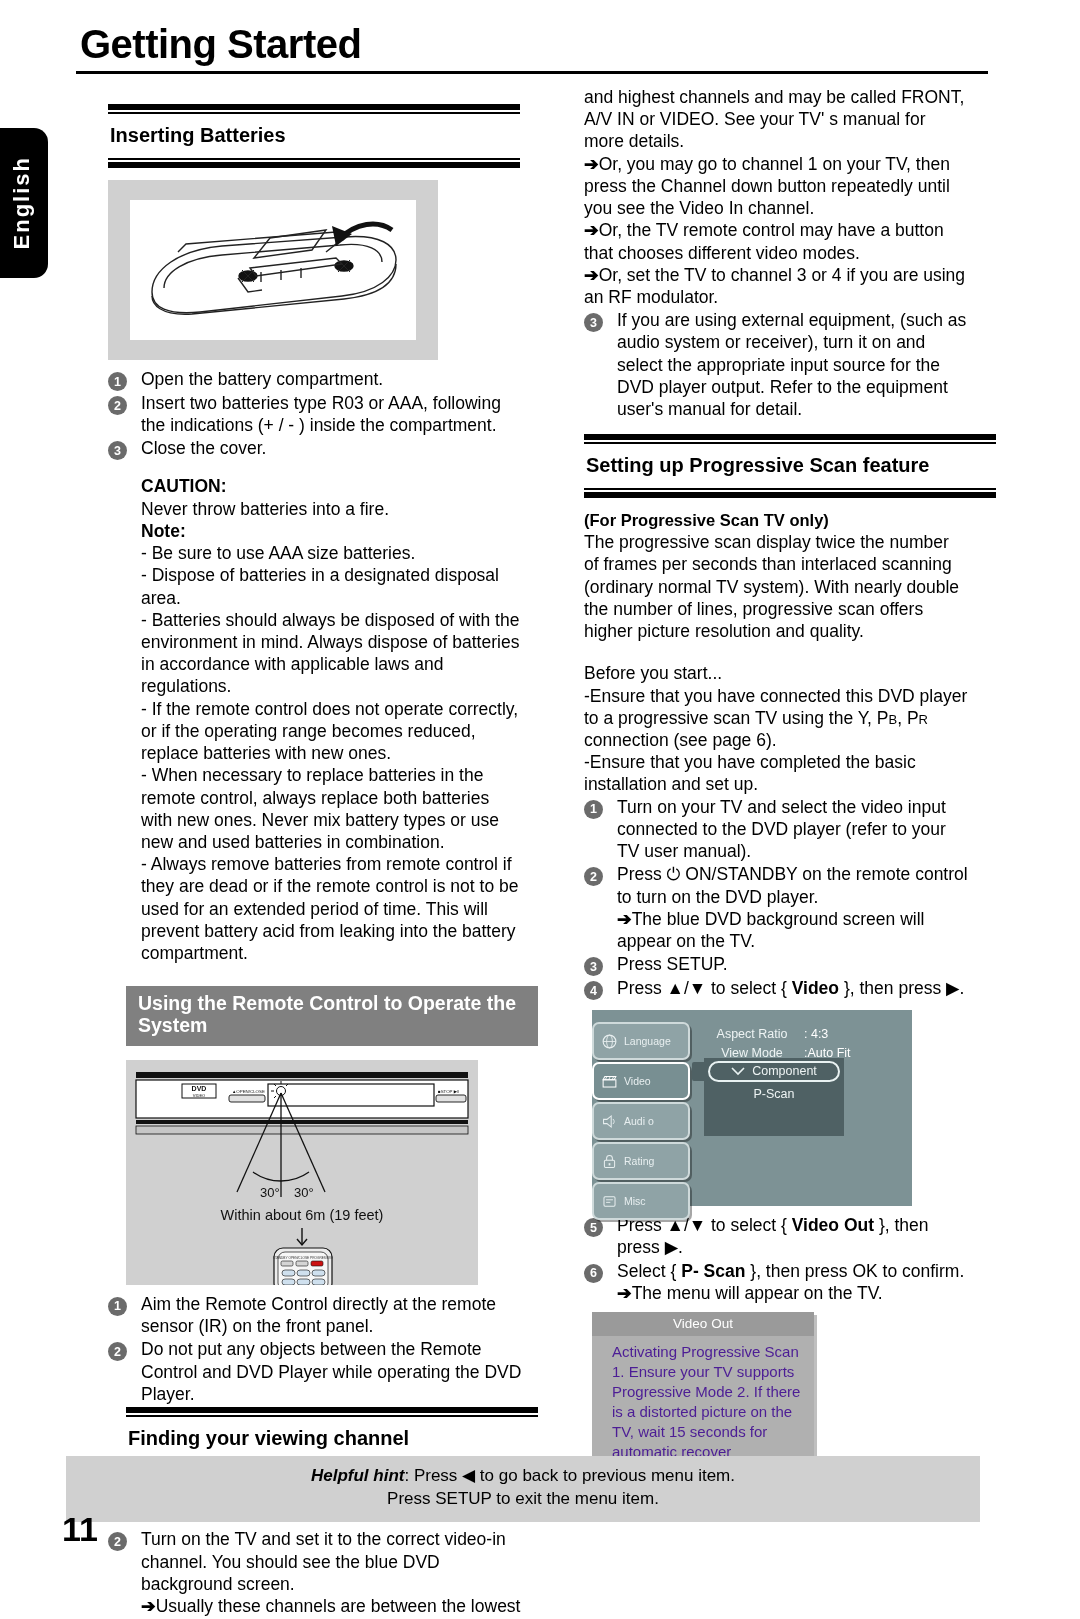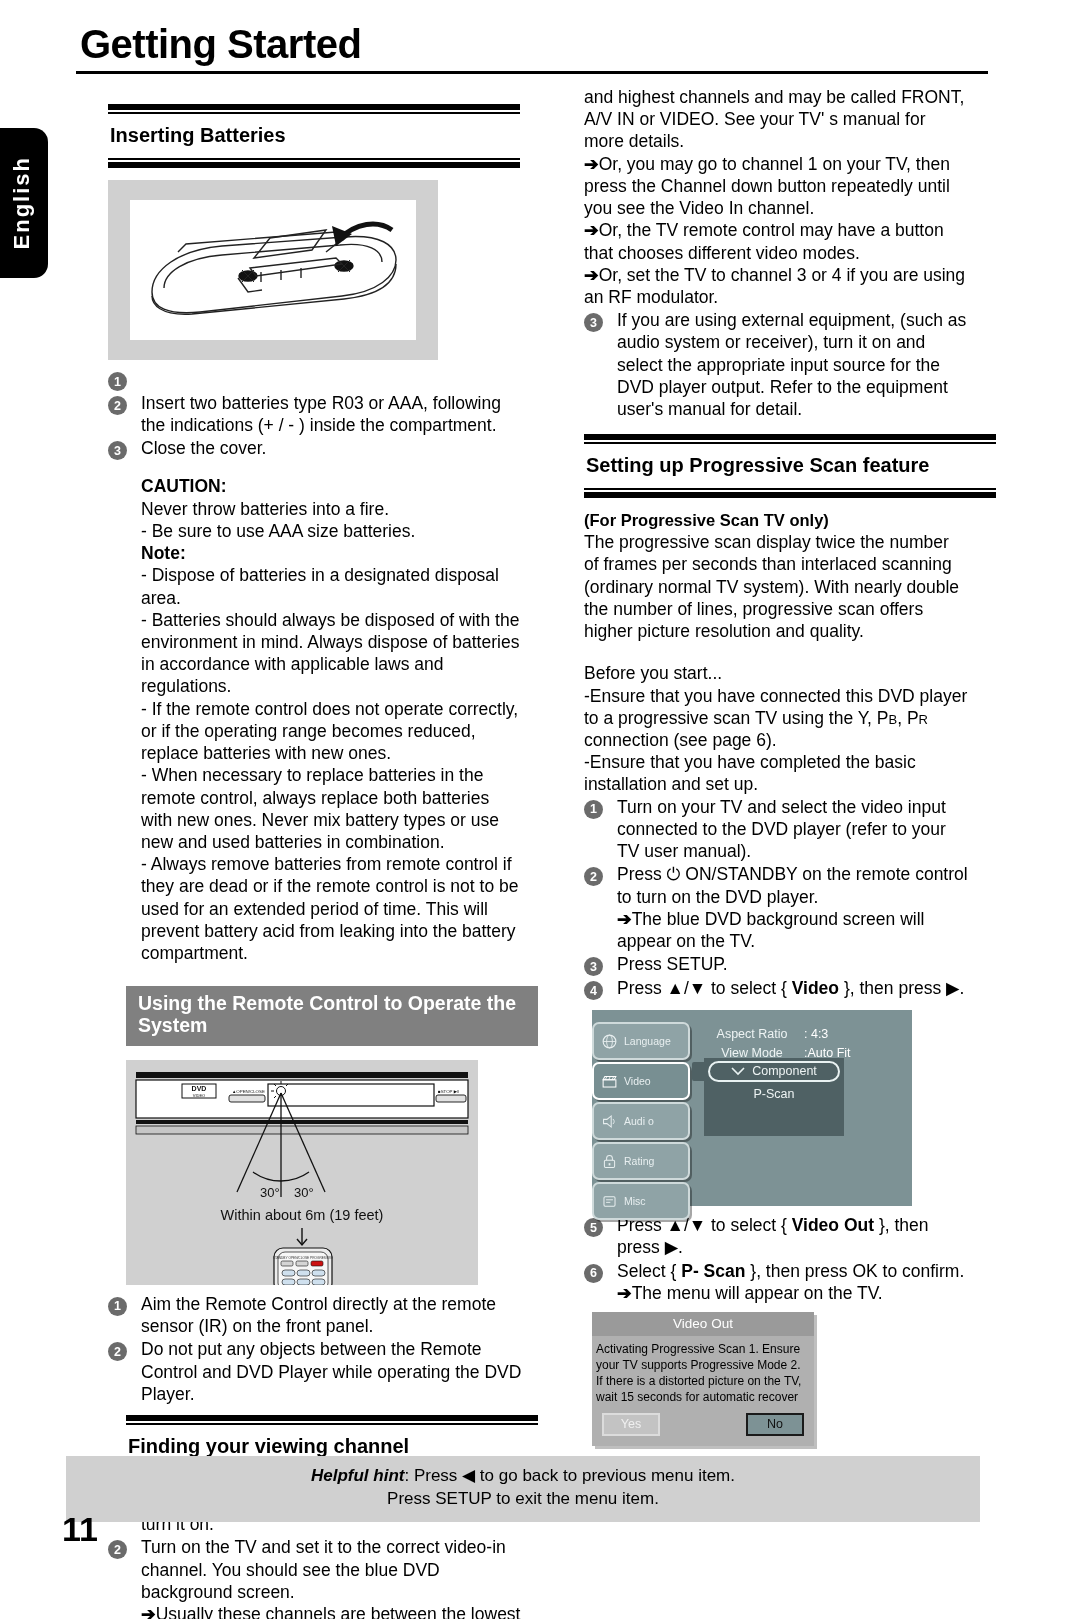--- a/index.html
+++ b/index.html
@@ -115,21 +115,21 @@
   
   .vodlg{
     width:222px; background:#b0b0b0; margin:8px 0 0 8px;
     box-shadow:3px 3px 0 rgba(0,0,0,.25);
   }
   .vodlg-title{
     background:#9a9a9a; color:#ffffff; font-size:13.5px;
     text-align:center; padding:4px 0 5px 0;
   }
   .vodlg-body{
-    color:#000000; font-size:12px; line-height:1.33; padding:6px 8px 4px 4px;
+    color:#4c1d95; font-size:15px; line-height:1.33; padding:6px 8px 4px 20px;
   }
   .vodlg-btns{ display:flex; justify-content:space-between; padding:3px 10px 10px 10px;}
   .btn{
     font-size:12.5px; padding:2px 0 3px 0; width:58px; text-align:center;
   }
   .btn.yes{ background:#c3c3c3; color:#f0f0f0; border:2px solid #dcdcdc;}
   .btn.no{ background:#7d9295; color:#111; border:2px solid #1a1a1a;}
 
   
   .hint{
@@ -185,36 +185,37 @@
             </g>
             <path d="M208 40 C226 22 248 20 262 30" fill="none" stroke="#111" stroke-width="5"></path>
             <path d="M206 46 L202 26 L222 34 Z" fill="#111"></path>
           </svg>
         </div>
       </div>
 
       <div class="nlist">
         <div class="nrow">
           <div class="num">1</div>
+          <div class="ntext">Open the battery compartment.</div>
         </div>
         <div class="nrow">
           <div class="num">2</div>
           <div class="ntext">Insert two batteries type R03 or AAA, following the indications (+ / - ) inside the compartment.</div>
         </div>
         <div class="nrow">
           <div class="num">3</div>
           <div class="ntext">Close the cover.</div>
         </div>
       </div>
 
       <div style="height:14px"></div>
       <div class="p" style="padding-left:33px;font-weight:bold">CAUTION:</div>
       <div class="p" style="padding-left:33px">Never throw batteries into a fire.</div>
+      <div class="p" style="padding-left:33px;font-weight:bold">Note:</div>
       <div class="p" style="padding-left:33px">- Be sure to use AAA size batteries.</div>
-      <div class="p" style="padding-left:33px;font-weight:bold">Note:</div>
       <div class="p" style="padding-left:33px">- Dispose of batteries in a designated disposal area.</div>
       <div class="p" style="padding-left:33px">- Batteries should always be disposed of with the environment in mind. Always dispose of batteries in accordance with applicable laws and regulations.</div>
       <div class="p" style="padding-left:33px">- If the remote control does not operate correctly, or if the operating range becomes reduced, replace batteries with new ones.</div>
       <div class="p" style="padding-left:33px">- When necessary to replace batteries in the remote control, always replace both batteries with new ones. Never mix battery types or use new and used batteries in combination.</div>
       <div class="p" style="padding-left:33px">- Always remove batteries from remote control if they are dead or if the remote control is not to be used for an extended period of time. This will prevent battery acid from leaking into the battery compartment.</div>
 
       <div class="banner" style="margin-left:18px">Using the Remote Control to Operate the System</div>
 
       <div class="imgbox remote-img" style="margin-left:18px">
         <svg width="352" height="225" viewBox="0 0 352 225">
@@ -286,21 +287,21 @@
         <div class="nrow">
           <div class="num">1</div>
           <div class="ntext">Aim the Remote Control directly at the remote sensor (IR) on the front panel.</div>
         </div>
         <div class="nrow">
           <div class="num">2</div>
           <div class="ntext">Do not put any objects between the Remote Control and DVD Player while operating the DVD Player.</div>
         </div>
       </div>
 
-      <div class="section-hd" style="margin-left:18px;margin-top:10px">
+      <div class="section-hd" style="margin-left:18px;margin-top:2px">
         <div class="hd-rule-top"></div>
         <div class="hd-text">Finding your viewing channel</div>
         <div class="hd-rule-bot"></div>
       </div>
 
       <div class="nlist">
         <div class="nrow">
           <div class="num">1</div>
           <div class="ntext">Press I/⏻ ON/STANDBY on the DVD player to turn it on.</div>
         </div>

